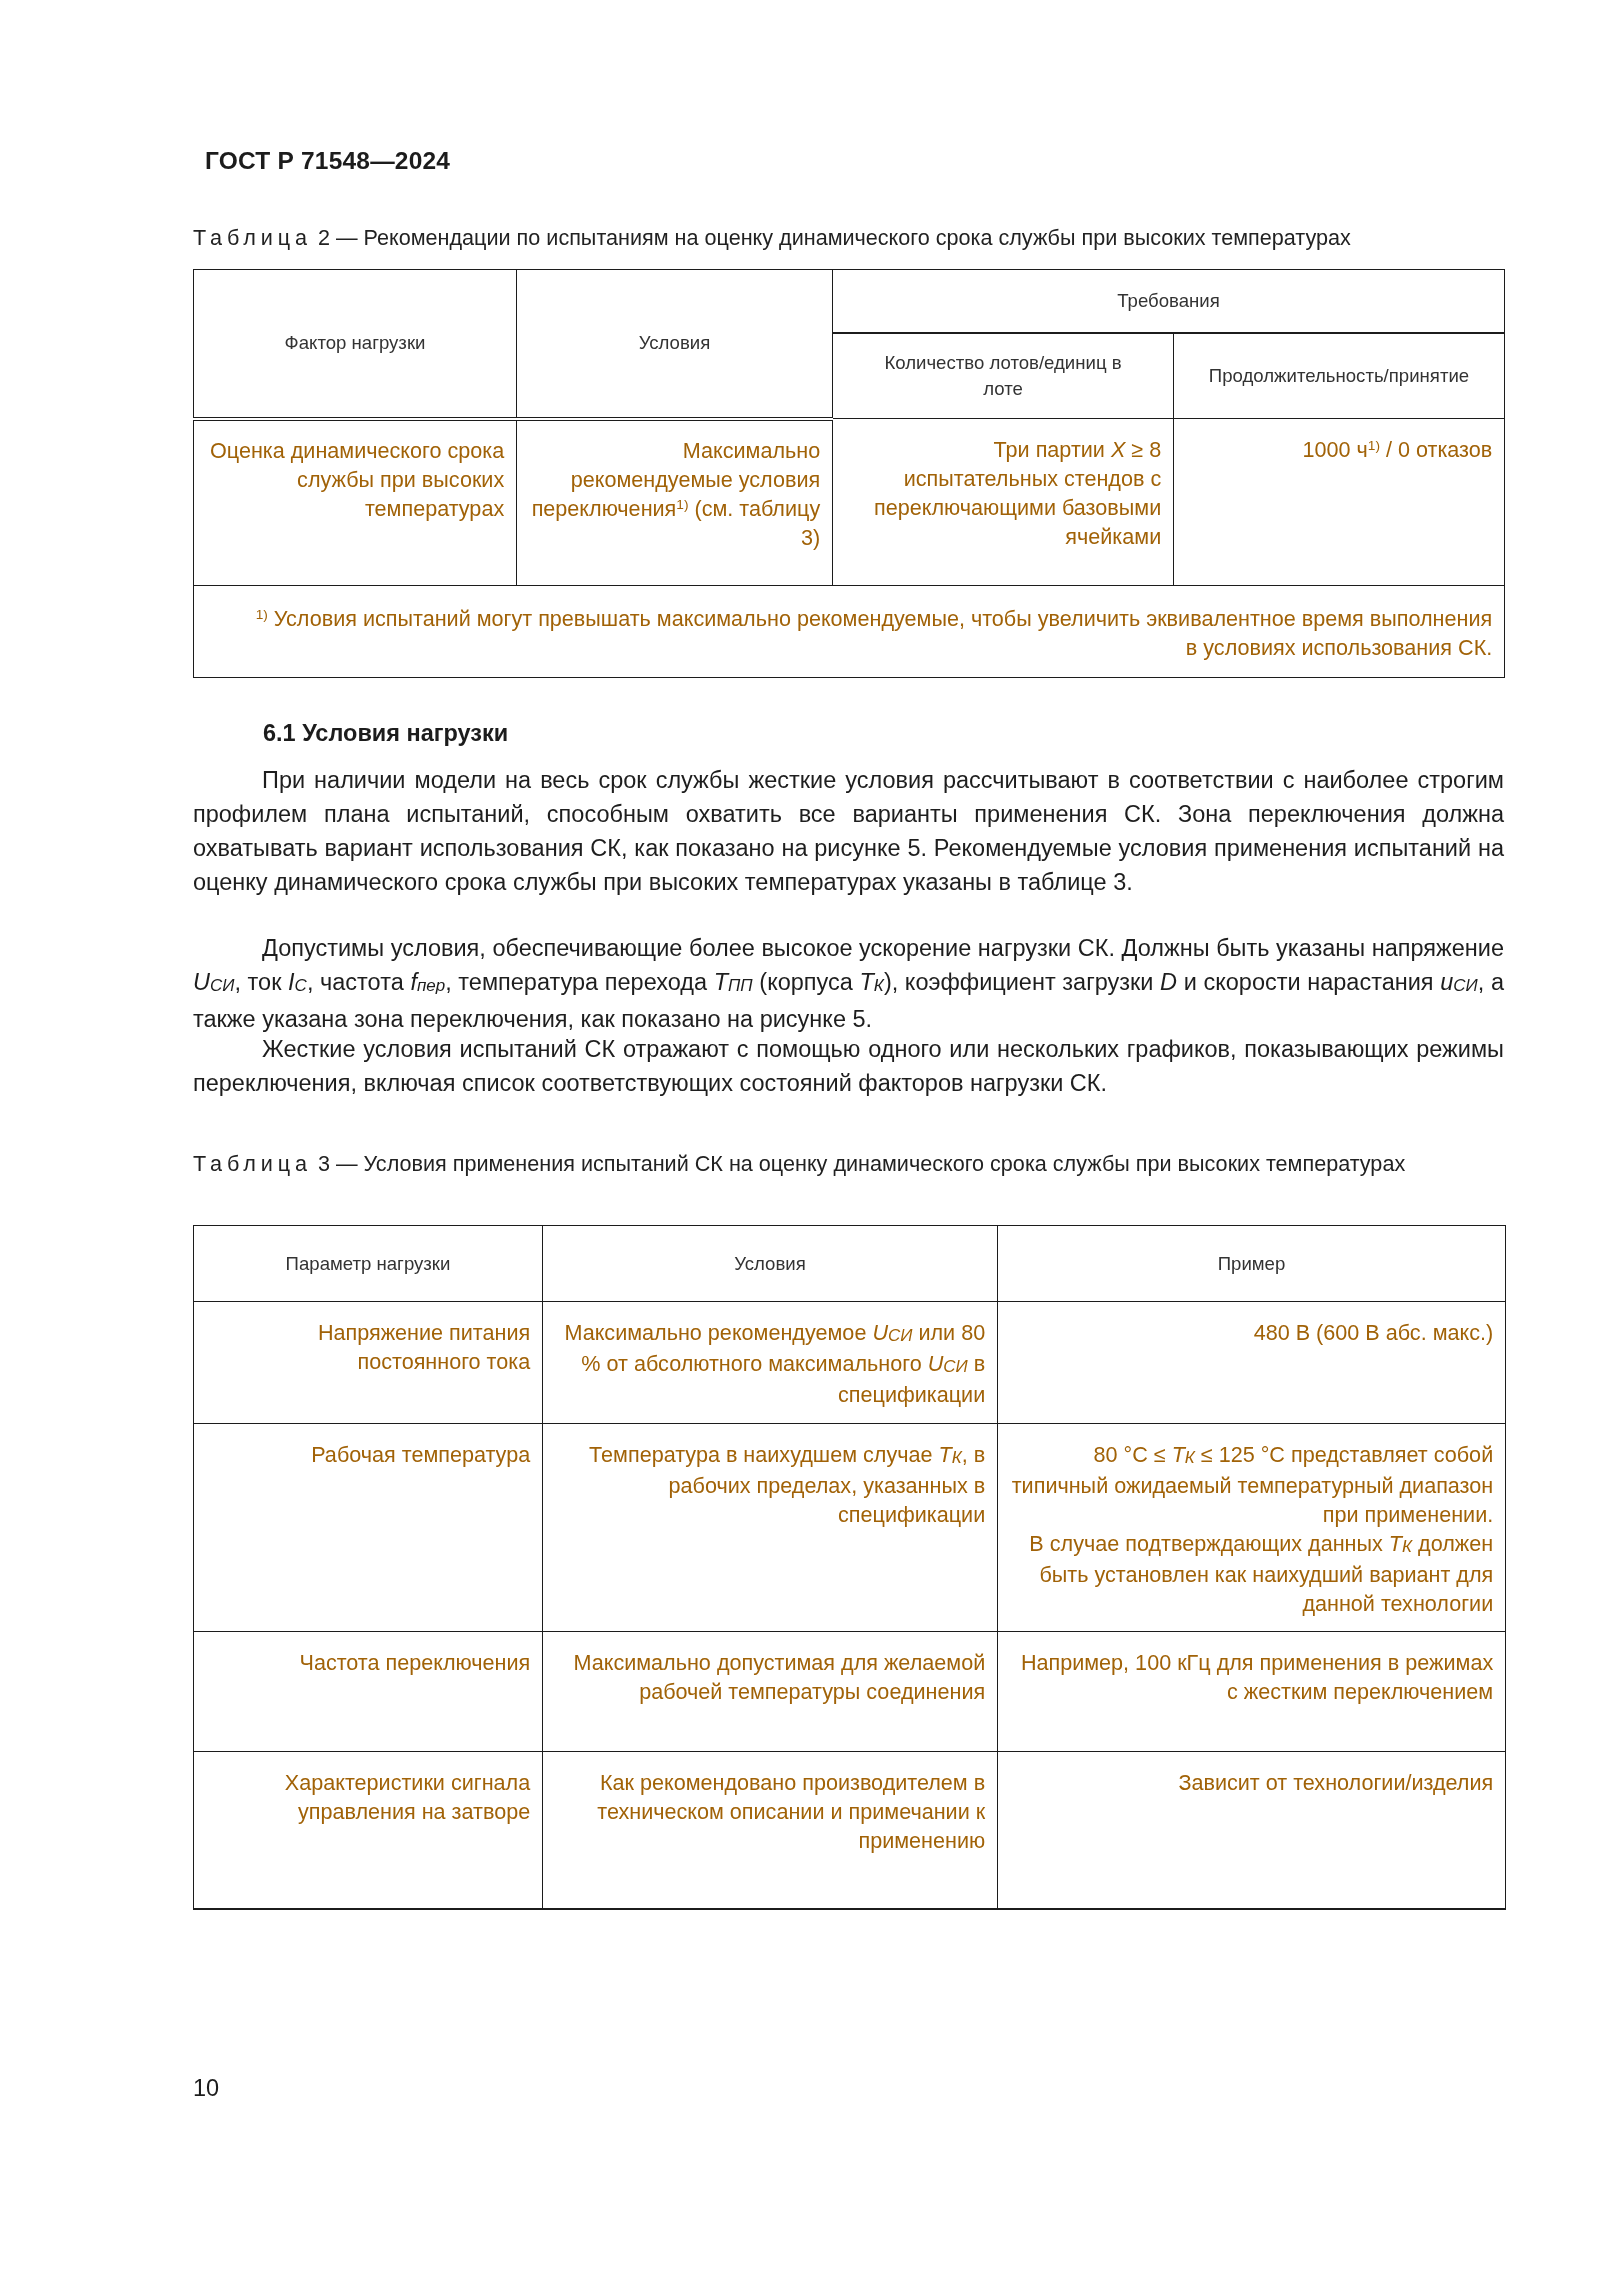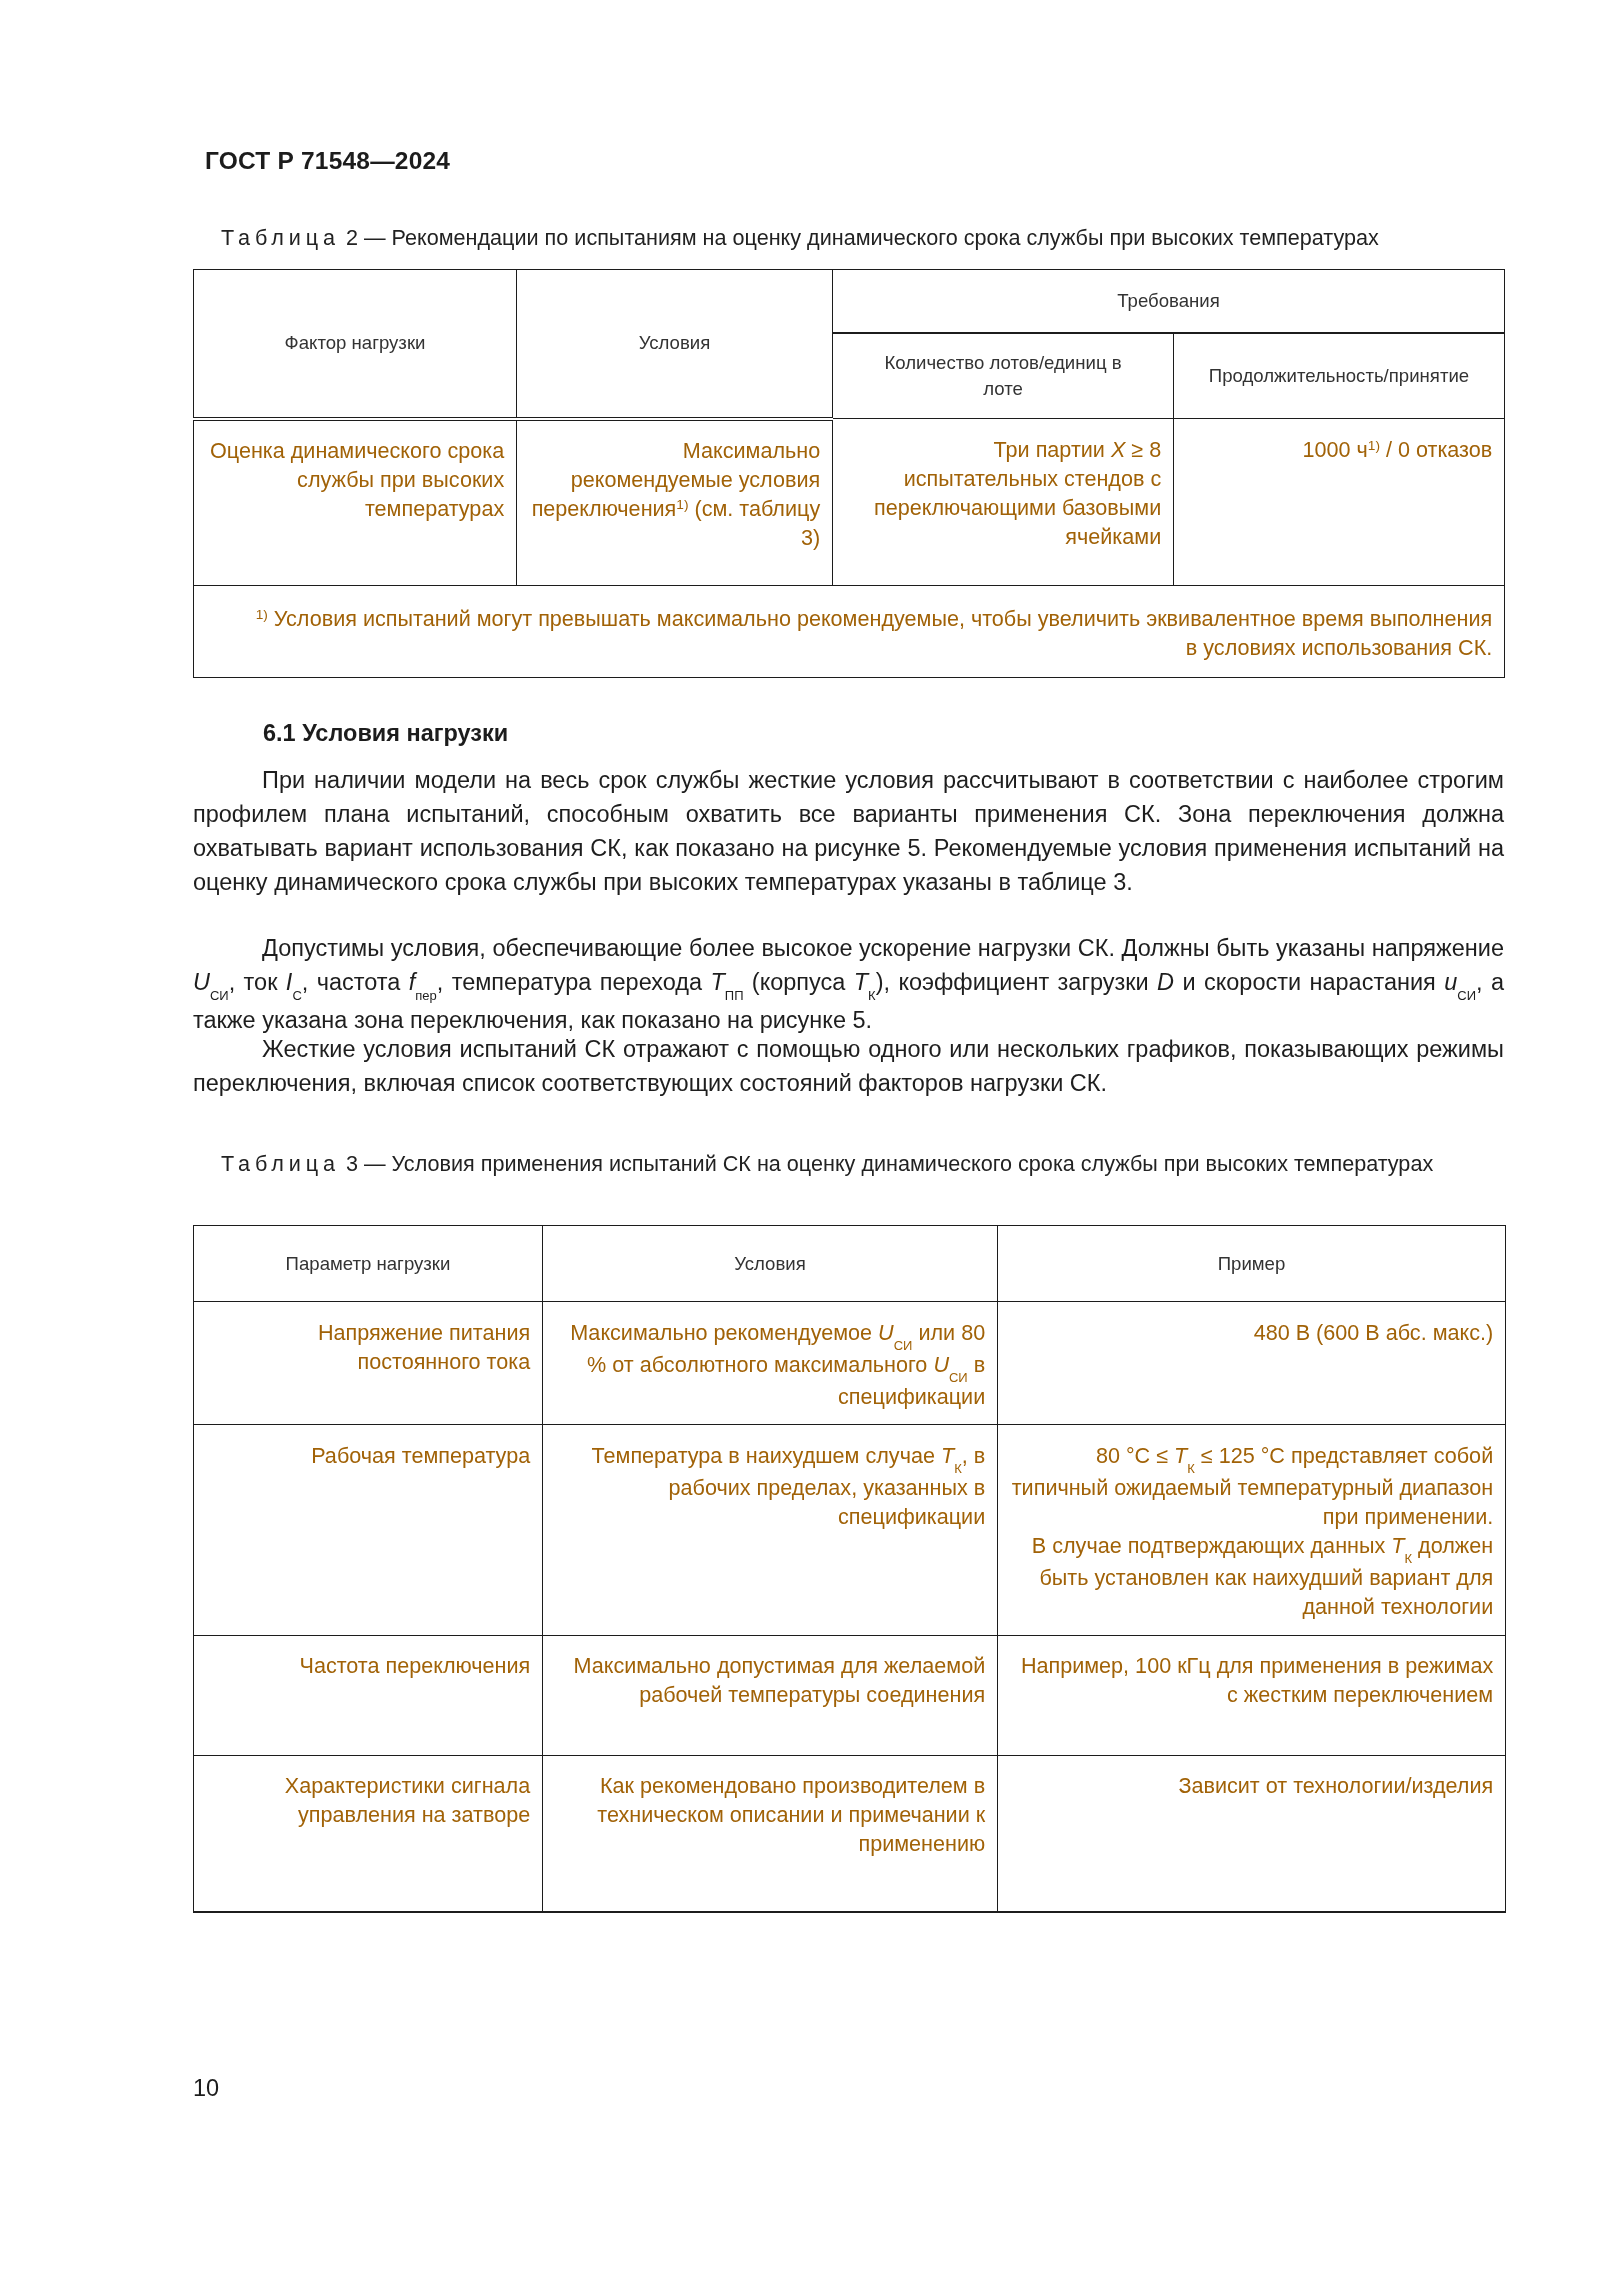--- a/index.html
+++ b/index.html
@@ -1,28 +1,28 @@
 <!DOCTYPE html>
 <html><head>
 <meta charset="utf-8">
 <style>
   html, body { margin:0; padding:0; background:#ffffff; }
   body { width:1621px; height:2293px; position:relative; font-family:"Liberation Sans", sans-serif; color:#1c1c1c; }
   .abs { position:absolute; }
   .doc-id { left:193px; top:147px; font-size:24.5px; font-weight:bold; letter-spacing:0.2px;margin-left:12px; }
-  .caption { font-size:21.6px; line-height:29px; color:#222;margin-left:28px; }
+  .caption { font-size:21.6px; line-height:29px; color:#222; }
   .caption .spaced { letter-spacing:4.9px; }
   table.grid { position:absolute; border-collapse:collapse; table-layout:fixed; }
   table.grid td, table.grid th { border:1.5px solid #1c1c1c; vertical-align:top; padding:0; }
   table.grid th { font-weight:normal; font-size:18.6px; text-align:center; vertical-align:middle; color:#333; }
   table.grid td { font-size:21.6px; line-height:29px; padding:15.7px 11.8px 13.7px 11.8px; color:#a16207;text-align:right; }
   .thick-top td { border-top:2.9px solid #1c1c1c; }
   .hdr-bottom th { border-bottom:4.9px double #1c1c1c; }
   sup { font-size:13.7px; vertical-align:top; position:relative; top:-3.9px; }
-  sub { font-size:13px; vertical-align:baseline; position:relative; top:10px; }
+  sub { font-size:17px; vertical-align:baseline; position:relative; top:1px;font-style:italic; }
   i { font-style:italic; }
   .footnote-cell { font-size:21.6px !important; line-height:29px; padding:17.6px 11.8px 15.7px 11.8px !important; }
   .section-title { left:263px; top:720px; font-size:23.5px; font-weight:bold; }
   .para { left:193px; width:1311px; font-size:23.5px; line-height:34px; text-align:justify; color:#1e1e1e; }
   .para .indent { display:inline-block; width:69px; }
   .page-num { left:193px; top:2075px; font-size:23.5px; }
 </style>
 </head>
 <body>
 

